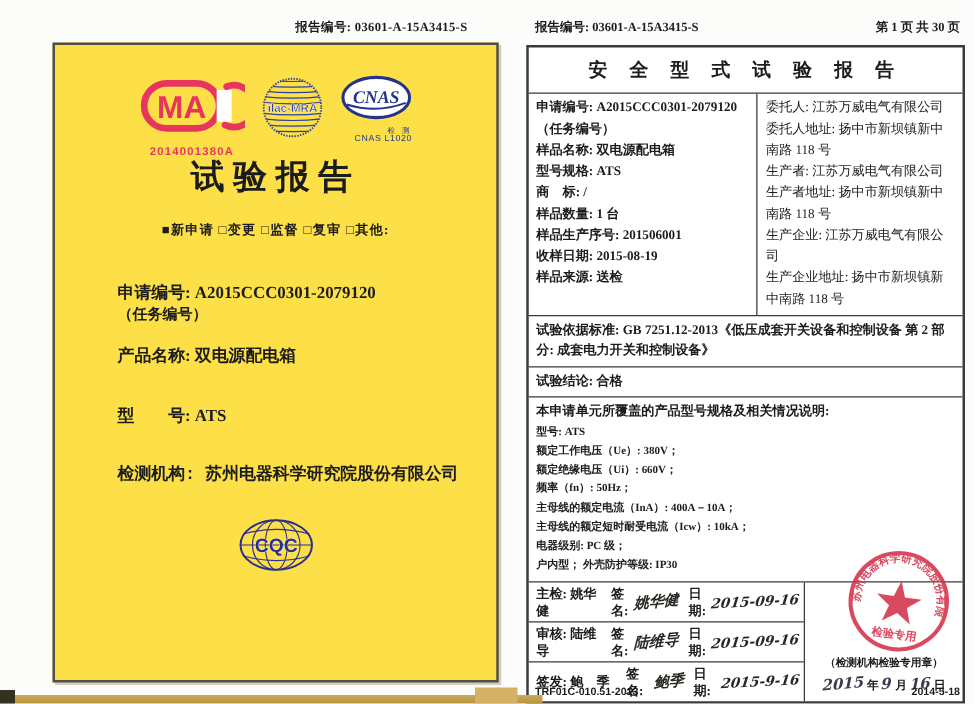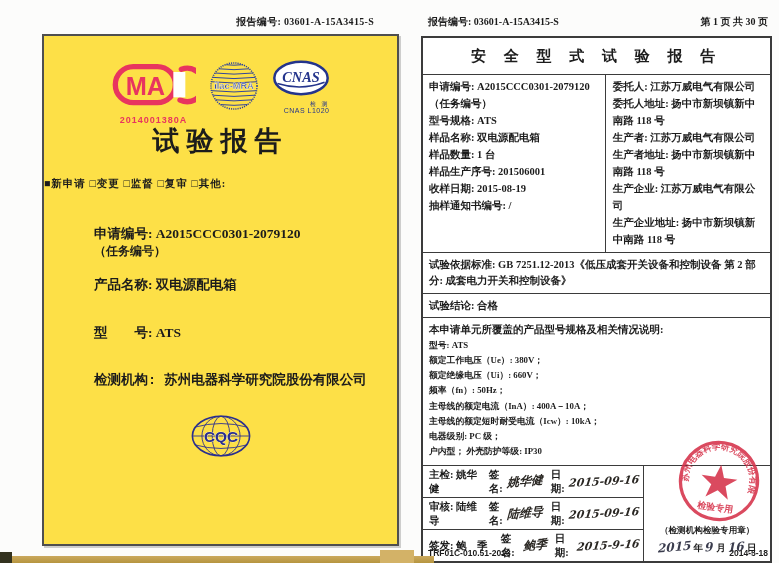--- a/index.html
+++ b/index.html
@@ -20,39 +20,39 @@
     border:2px solid #4f4f4f;box-shadow:2px 2px 0 rgba(120,120,120,.35);margin-left:24px;}
   .logo-row{display:flex;justify-content:center;align-items:flex-start;gap:12px;margin-top:24px;height:62px;}
   .cma-wrap{text-align:center;}
   .cma-num{font-size:9px;color:#e8355f;font-weight:bold;letter-spacing:1px;margin-top:1px;
     font-family:"Liberation Sans",sans-serif;}
   .cnas-wrap{text-align:right;line-height:1.1;}
   .cnas-sub{font-size:6px;color:#24348c;letter-spacing:2px;margin-top:1px;}
   .cnas-code{font-size:7px;color:#24348c;letter-spacing:.5px;font-family:"Liberation Sans",sans-serif;}
   .cover-title{margin-top:18px;text-align:center;font-size:27px;font-weight:bold;letter-spacing:7px;line-height:1.45;}
   .cover-title2{text-align:center;font-size:27px;font-weight:bold;letter-spacing:7px;line-height:1.45;}
-  .apply-row{margin-top:16px;text-align:left;font-size:10.5px;font-weight:bold;letter-spacing:1px;}
+  .apply-row{margin-top:16px;text-align:center;font-size:10.5px;font-weight:bold;letter-spacing:1px;}
   .cover-fields{margin-top:34px;padding-left:50px;font-size:13.5px;font-weight:bold;}
   .cover-fields .f{line-height:1.35;}
   .f-task{font-size:12px;}
   .f-product{margin-top:16px;}
   .f-model{margin-top:30px;}
   .f-agency{margin-top:30px;font-family:Liberation Mono, monospace;}
   .cqc-wrap{margin-top:24px;text-align:center;}
 
   
   .rep-head{position:absolute;top:15px;left:428px;width:340px;display:flex;justify-content:space-between;
     font-size:10px;font-weight:bold;}
   .report{position:absolute;left:421px;top:36px;width:347px;background:#fff;border:2px solid #3b3b3b;
     font-size:10.5px;}
   .r-title{border-bottom:1.5px solid #3b3b3b;text-align:center;font-size:15px;font-weight:bold;
     letter-spacing:7px;padding:9px 0 8px 0;}
   .r-info{display:flex;}
   .r-info-l{width:49.5%;border-right:1.5px solid #3b3b3b;padding:3px 4px 4px 6px;line-height:1.62;font-weight:bold;}
-  .r-info-r{flex:1;padding:3px 5px 4px 7px;line-height:1.62;font-weight:bold;}
+  .r-info-r{flex:1;padding:3px 5px 4px 7px;line-height:1.62;font-weight:normal;}
   .wrapline{text-align:left;}
   .wrapline + .wrapline{margin-top:0;}
   .r-row{border-top:1.5px solid #3b3b3b;padding:4px 6px;line-height:1.5;font-weight:bold;}
   .r-coverage{border-top:1.5px solid #3b3b3b;padding:4px 6px 6px 6px;}
   .cov-title{font-weight:bold;line-height:1.5;}
   .cov-line{font-size:8.8px;line-height:1.72;font-weight:bold;}
   .r-signs{border-top:1.5px solid #3b3b3b;display:flex;position:relative;}
   .sign-left{width:63.5%;border-right:1.5px solid #3b3b3b;}
   .sign-row{display:flex;align-items:center;height:31px;padding:0 4px 0 6px;font-weight:bold;}
   .sign-row + .sign-row{border-top:1.2px solid #3b3b3b;}
@@ -154,26 +154,27 @@
     <span>第 1 页 共 30 页</span>
   </div>
 
   <div class="report">
     <div class="r-title">安 全 型 式 试 验 报 告</div>
 
     <div class="r-info">
       <div class="r-info-l">
         <div class="wrapline">申请编号: A2015CCC0301-2079120</div>
         <div class="wrapline">（任务编号）</div>
+        <div class="wrapline">样品名称: 双电源配电箱</div>
         <div class="wrapline">型号规格: ATS</div>
-        <div class="wrapline">样品名称: 双电源配电箱</div>
+        <div class="wrapline">商　标: /</div>
         <div class="wrapline">样品数量: 1 台</div>
         <div class="wrapline">样品生产序号: 201506001</div>
         <div class="wrapline">收样日期: 2015-08-19</div>
-        <div class="wrapline">抽样通知书编号: /</div>
+        <div class="wrapline">样品来源: 送检</div>
       </div>
       <div class="r-info-r">
         <div class="wrapline">委托人: 江苏万威电气有限公司</div>
         <div class="wrapline">委托人地址: 扬中市新坝镇新中南路 118 号</div>
         <div class="wrapline">生产者: 江苏万威电气有限公司</div>
         <div class="wrapline">生产者地址: 扬中市新坝镇新中南路 118 号</div>
         <div class="wrapline">生产企业: 江苏万威电气有限公司</div>
         <div class="wrapline">生产企业地址: 扬中市新坝镇新中南路 118 号</div>
       </div>
     </div>

